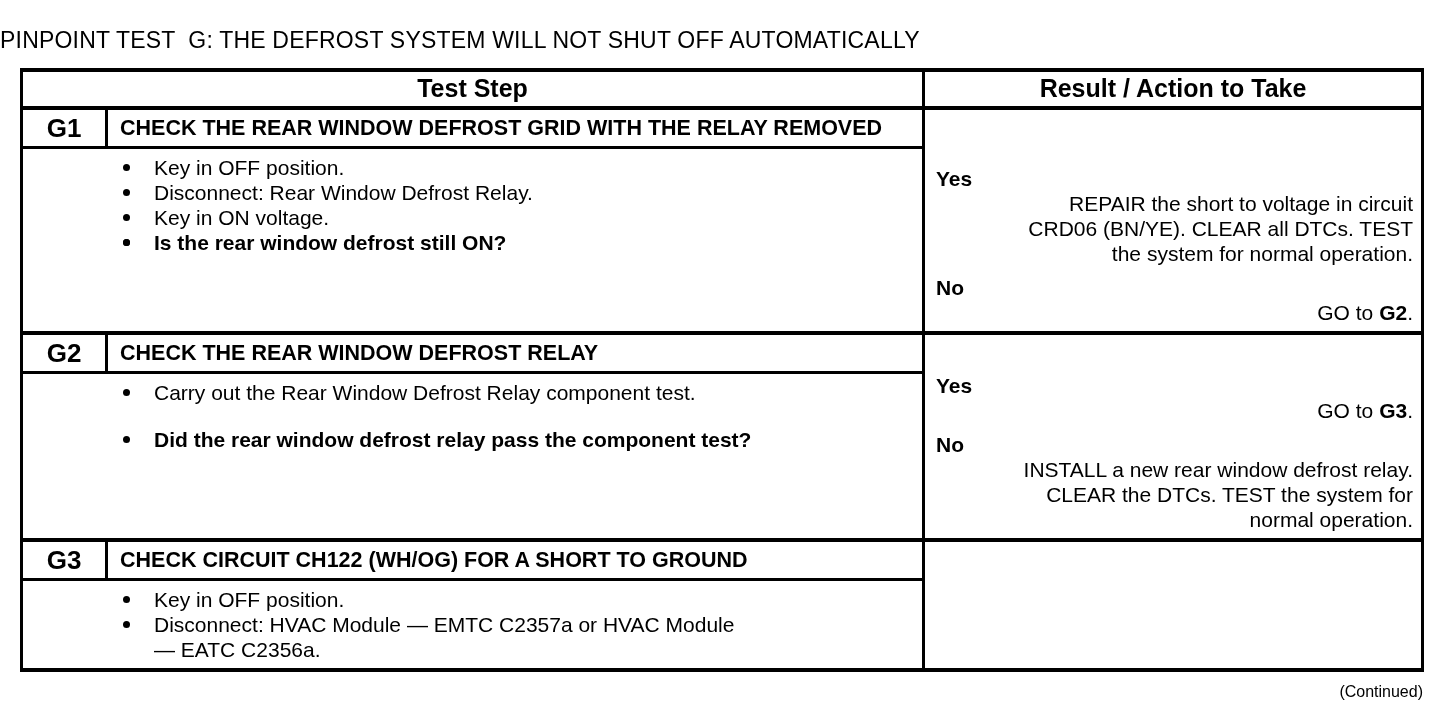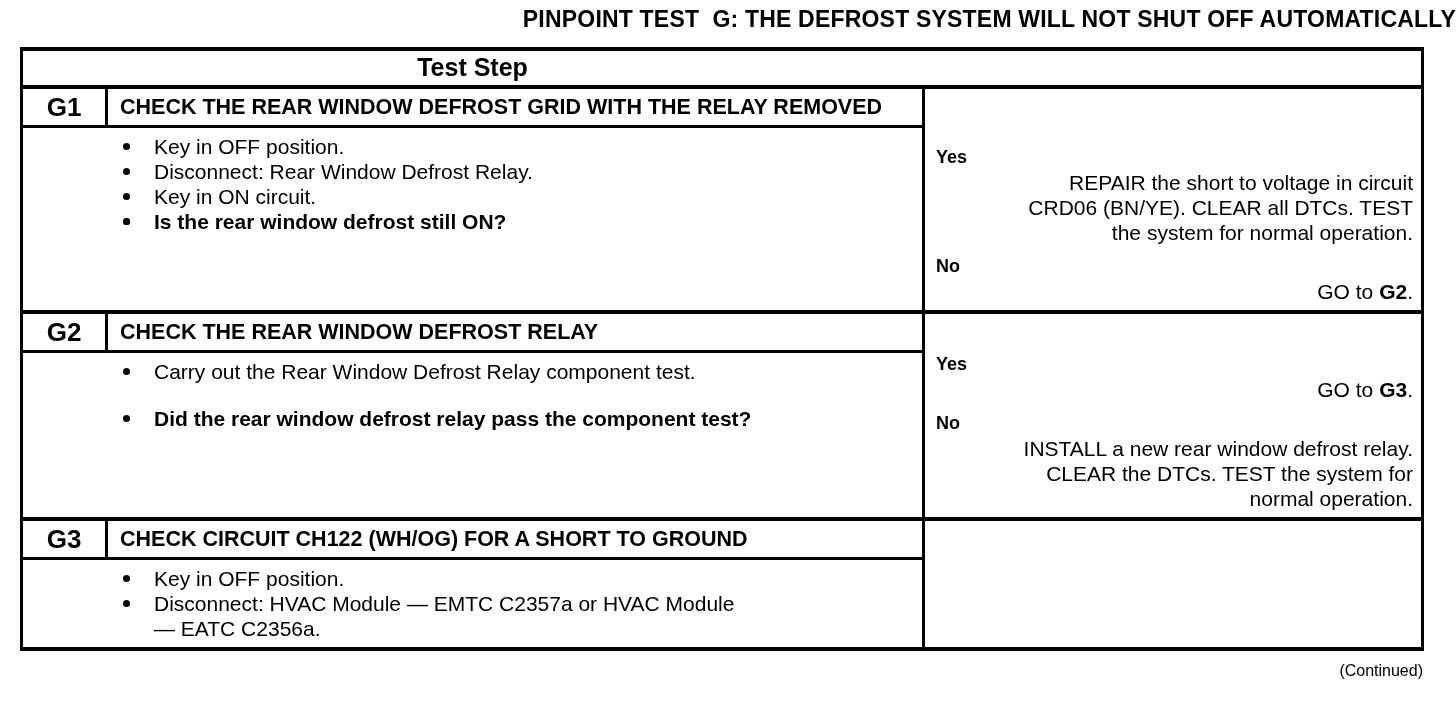--- a/index.html
+++ b/index.html
@@ -10,23 +10,23 @@
     height: 702px;
     overflow: hidden;
     color: #000000;
     font-family: "Liberation Sans", sans-serif;
   }
   * { box-sizing: border-box; }
 
   .page { width: 1456px; height: 702px; position: relative; }
 
   .title {
-    padding-top: 4px;
-    text-align: right;
-    font-weight: bold;
+    padding-top: 25px;
+    text-align: left;
+    font-weight: normal;
     font-size: 23px;
     line-height: 30px;
     white-space: pre-wrap;
     letter-spacing: 0.2px;
   }
 
   .ptable {
     margin: 13px 32px 0 20px;
     border: 4px solid #000;
     border-left-width: 3px;
@@ -103,21 +103,21 @@
   .cell-result {
     grid-column: 3; grid-row: 1 / 3;
     border-left: 3px solid #000;
     padding: 0 8px 6px 11px;
   }
   .pt-tall { padding-top: 56px; }
   .pt-short { padding-top: 38px; }
   .res-block + .res-block { margin-top: 9px; }
   .res-label {
     font-weight: bold;
-    font-size: 18px;
+    font-size: 21px;
     line-height: 25px;
   }
   .res-action {
     font-size: 21px;
     line-height: 25px;
     white-space: pre-wrap;
     text-align: right;
   }
 
   .continued {
@@ -131,29 +131,30 @@
 <body>
 
 <div class="page">
 
   <div class="title">PINPOINT TEST  G: THE DEFROST SYSTEM WILL NOT SHUT OFF AUTOMATICALLY</div>
 
   <div class="ptable">
 
     <div class="thead">
       <div class="th">Test Step</div>
+      <div class="th result">Result / Action to Take</div>
     </div>
 
     <div class="step">
       <div class="cell-num">G1</div>
       <div class="cell-title">CHECK THE REAR WINDOW DEFROST GRID WITH THE RELAY REMOVED</div>
       <div class="cell-bullets">
         <div class="bullet"><span class="dot"></span><span class="btxt">Key in OFF position.</span></div>
         <div class="bullet"><span class="dot"></span><span class="btxt">Disconnect: Rear Window Defrost Relay.</span></div>
-        <div class="bullet"><span class="dot"></span><span class="btxt">Key in ON circuit.</span></div>
+        <div class="bullet"><span class="dot"></span><span class="btxt">Key in ON voltage.</span></div>
         <div class="bullet"><span class="dot"></span></div>
         <div class="bullet"><span class="dot"></span><span class="btxt b">Is the rear window defrost still ON?</span></div>
       </div>
       <div class="cell-result pt-tall">
         <div class="res-block">
           <div class="res-label">Yes</div>
           <div class="res-action"><span>REPAIR the short to voltage in circuit
 CRD06 (BN/YE). CLEAR all DTCs. TEST
 the system for normal operation.</span><span class="b"></span><span></span></div>
         </div>

